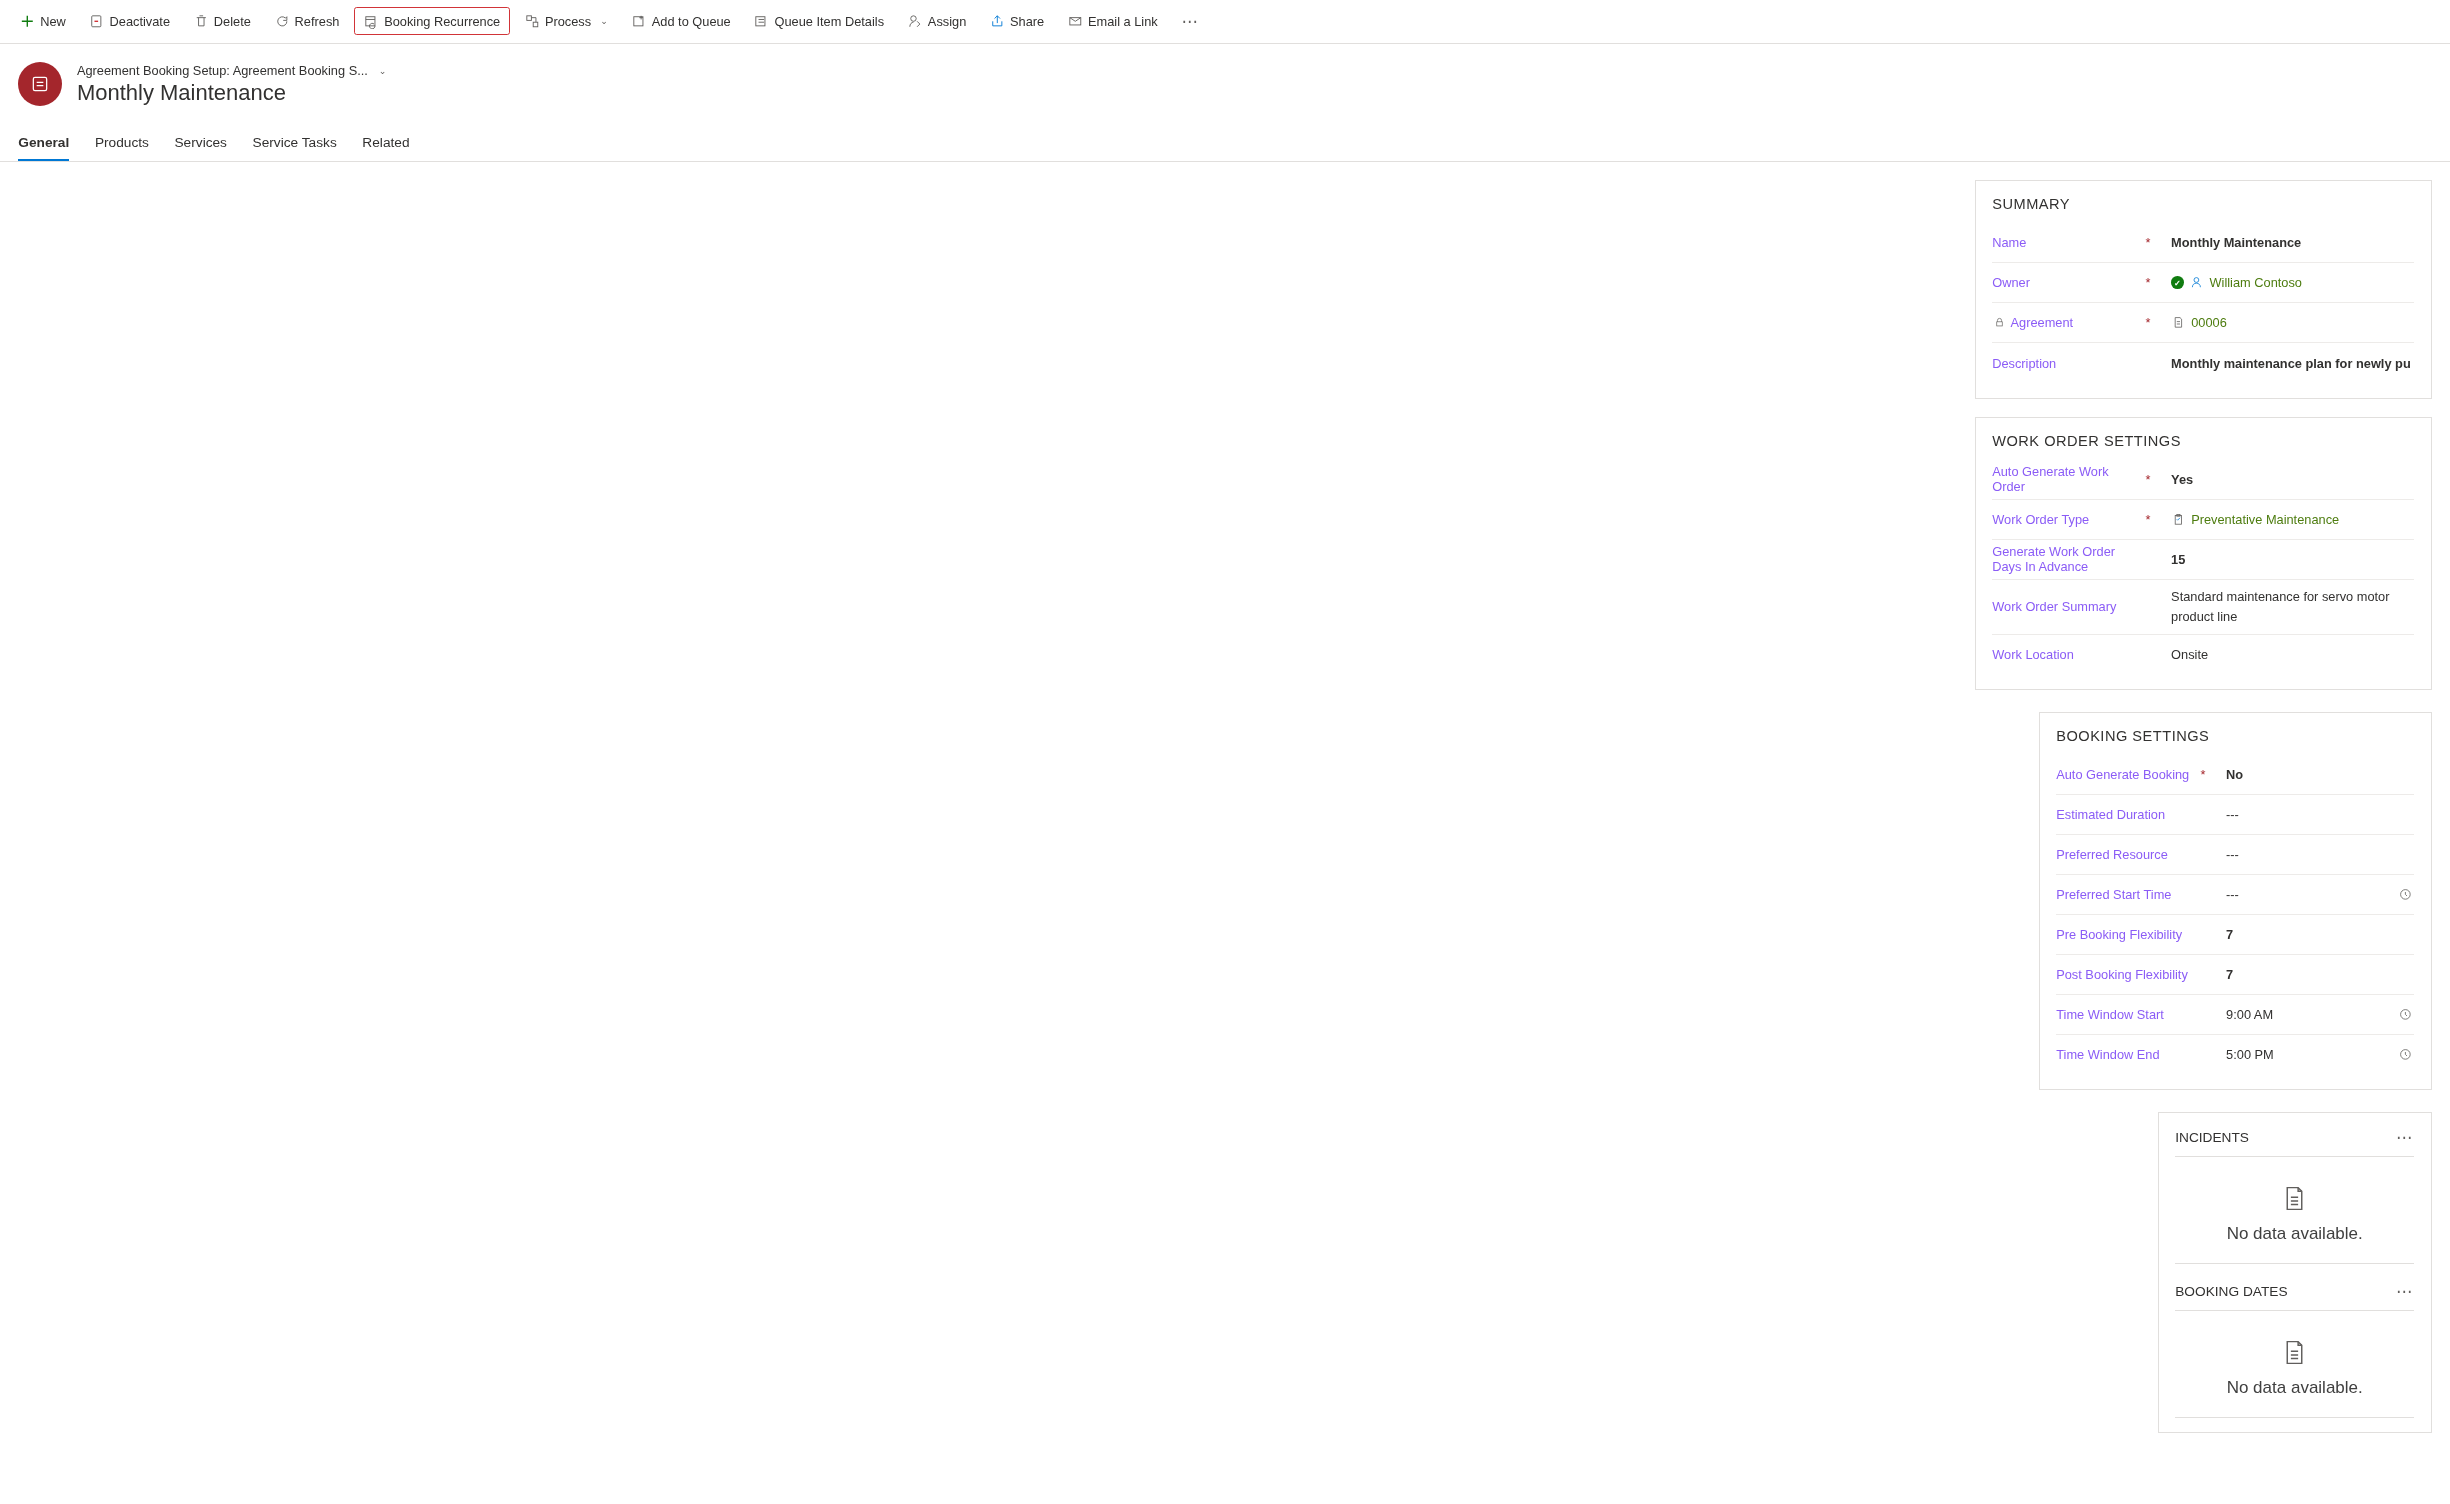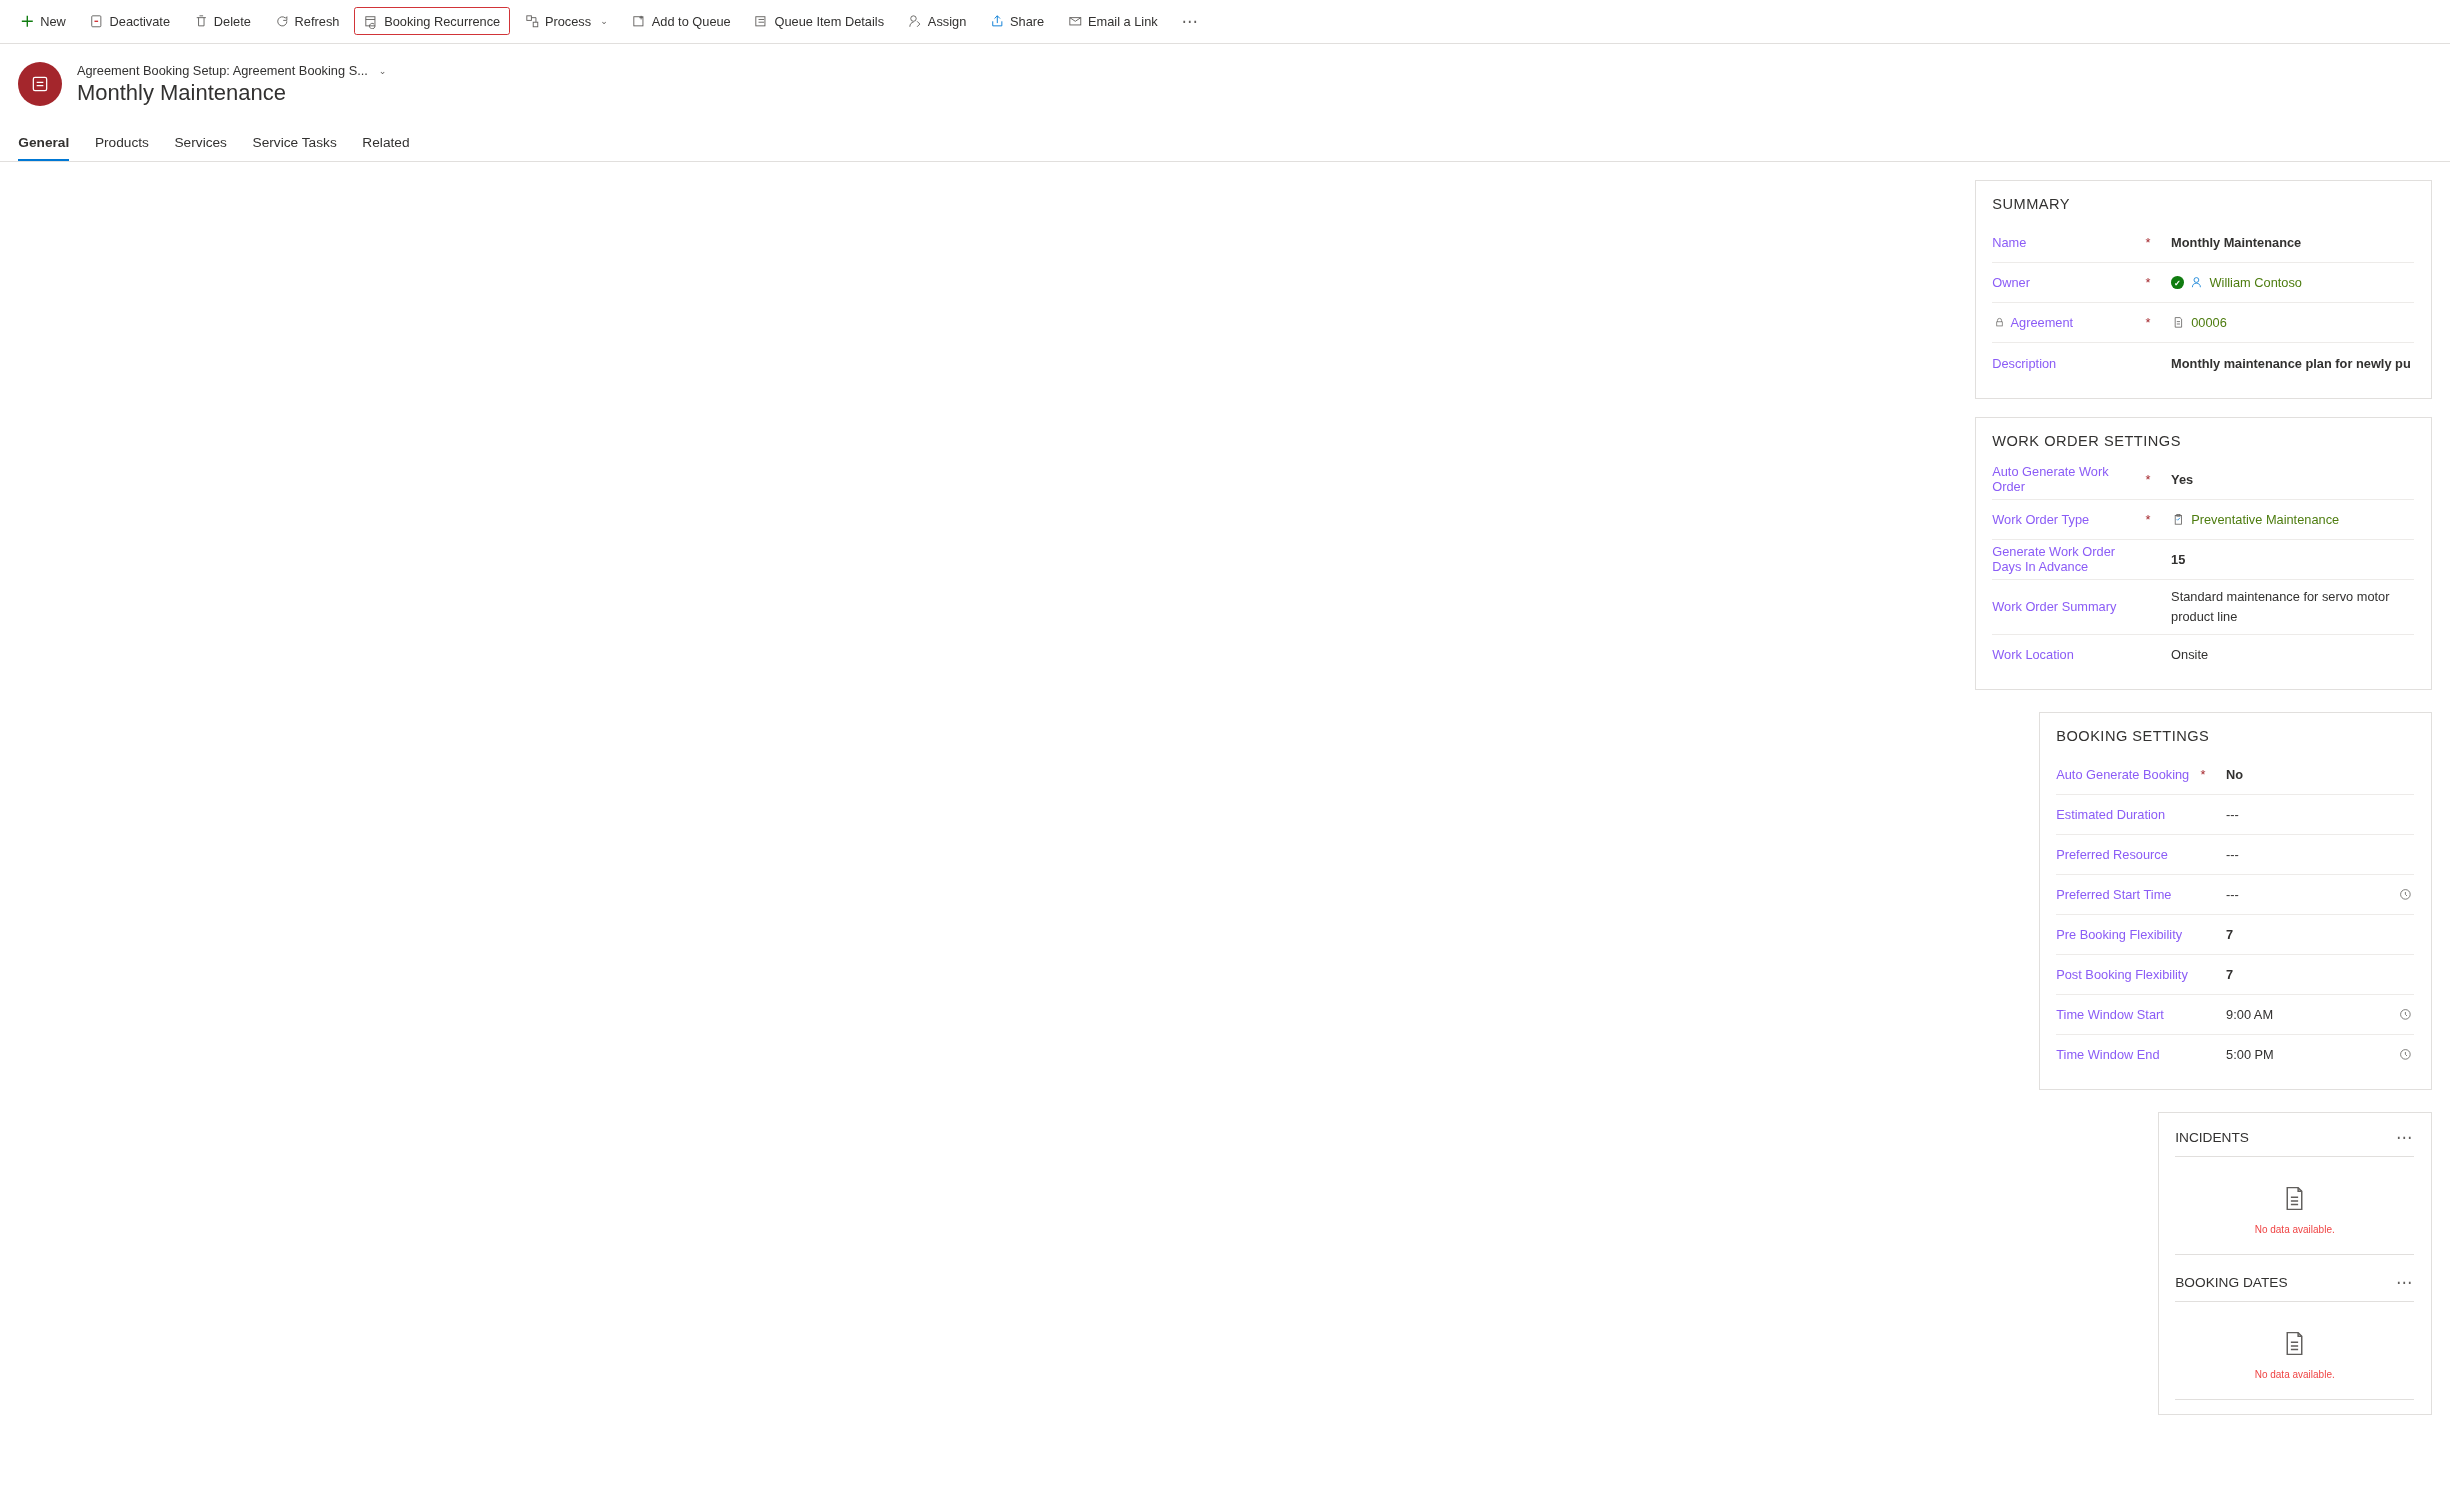--- a/index.html
+++ b/index.html
@@ -161,21 +161,21 @@
   .empty-state {
     display: flex;
     flex-direction: column;
     align-items: center;
     padding: 27.4px 0 18.3px 0;
     border-bottom: 0.9px solid #e1dfdd;
   }
   .empty-icon {
     width: 29px; height: 29px; color: #605e5c; margin-bottom: 11px;
   }
-  .empty-text { color: #ef4444; font-size: 10px; }
+  .empty-text { color: #404040; font-size: 17px; }
   .side-wrapper {
     border: 0.9px solid #e1dfdd;
     padding: 14.6px 16.5px;
   }
 
   svg { display: block; }
 </style>
 </head>
 <body>
 

